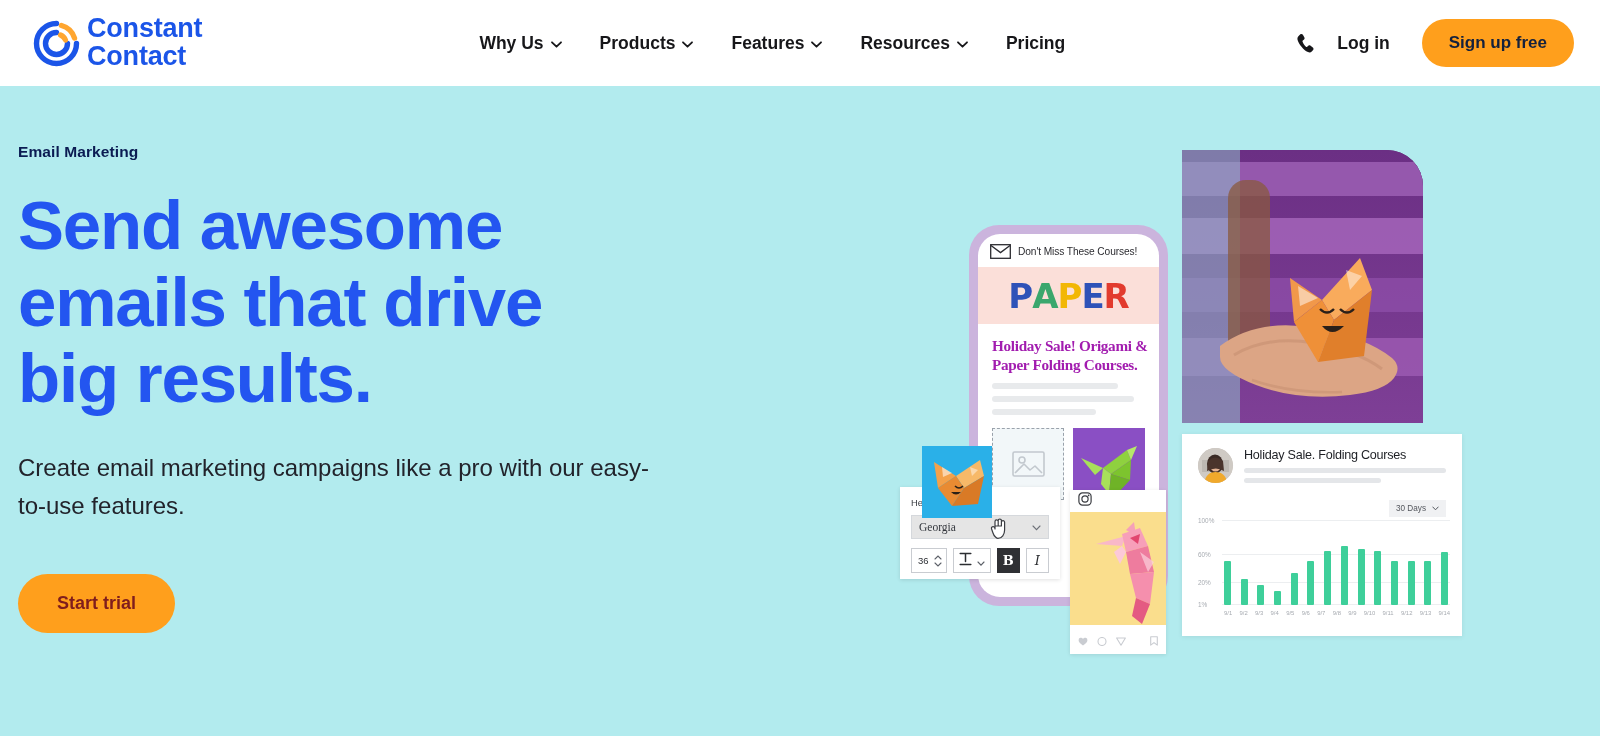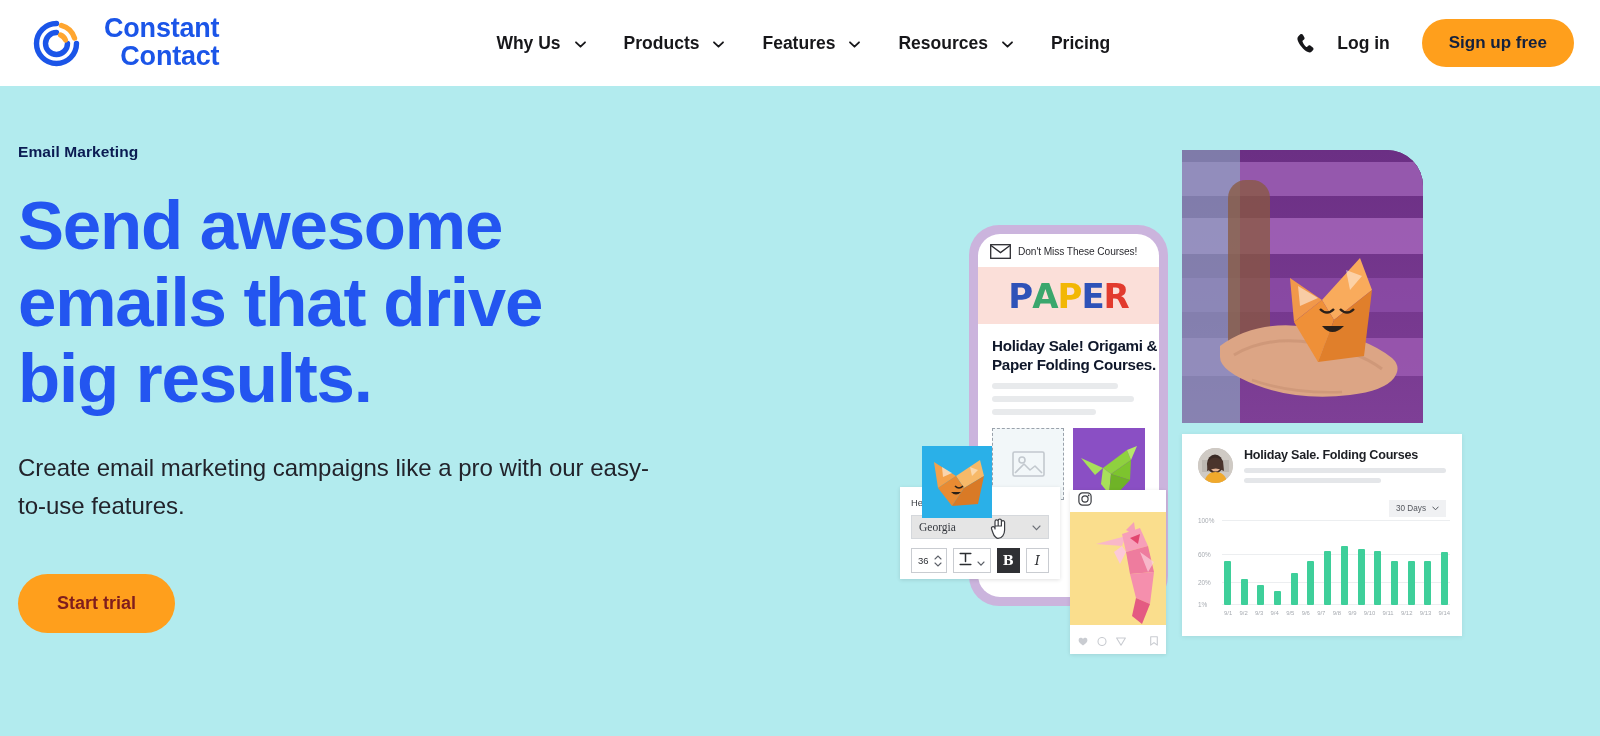--- a/index.html
+++ b/index.html
@@ -13,34 +13,34 @@
   
   .header {
     height: 86px;
     background: #ffffff;
     display: flex;
     align-items: center;
     padding: 0 26px 0 30px;
     position: relative;
     z-index: 10;
   }
-  .logo { display: flex; align-items: center; gap: 21px; text-align: right; }
+  .logo { display: flex; align-items: center; gap: 4px; }
   .logo-mark { width: 53px; height: 53px; flex: none; }
   .logo-text {
     font-size: 27px; font-weight: 700; line-height: 1.02;
     color: #1b55e8; letter-spacing: -0.2px;
   }
   .logo-text span { display: block; }
 
   .nav {
     display: flex; align-items: center; gap: 38px;
     margin-left: 277px;
   }
   .nav-item {
-    display: flex; align-items: center; gap: 14px;
+    display: flex; align-items: center; gap: 7px;
     font-size: 17.5px; font-weight: 700; color: #17171a;
     cursor: pointer; white-space: nowrap;
   }
   .caret {
     width: 11px; height: 7px; display: inline-block; position: relative; top: 1px;
   }
   .caret svg { display: block; }
 
   .header-right {
     margin-left: auto; display: flex; align-items: center; gap: 0;
@@ -114,23 +114,23 @@
     background: #fbdfd9; height: 57px;
     display: flex; align-items: center; justify-content: center;
   }
   .paper-logo {
     font-family: "DejaVu Sans", sans-serif;
     font-size: 34px; font-weight: 700; letter-spacing: -1px;
     display: flex;
   }
   .paper-logo i { font-style: normal; }
   .email-title {
-    font-family: Liberation Sans, sans-serif;
+    font-family: Liberation Serif, serif;
     font-size: 15.2px; font-weight: 700; line-height: 1.28;
-    color: #0f172a; padding: 12px 0 8px 14px; letter-spacing: -0.3px;
+    color: #a21caf; padding: 12px 0 8px 14px; letter-spacing: -0.3px;
   }
   .skel { height: 6px; background: #e8eaec; border-radius: 3px; margin: 0 14px 7px 14px; }
   .media-row {
     display: flex; gap: 9px; padding: 6px 14px 0 14px; align-items: flex-start;
   }
   .drop-zone {
     width: 72px; height: 72px; border: 1.5px dashed #9aa2ab;
     background: #f2f7f9; display: flex; align-items: center; justify-content: center;
   }
   .img-ph { width: 33px; height: 26px; }
@@ -198,21 +198,21 @@
     width: 280px; height: 202px; background: #fff;
     box-shadow: 0 1px 5px rgba(0,0,0,.08);
     padding: 14px 16px 10px 16px;
   }
   .cc-head { display: flex; align-items: center; gap: 11px; }
   .avatar {
     width: 35px; height: 35px; border-radius: 50%; overflow: hidden;
     flex: none; background: #c9c3bd; position: relative;
   }
   .cc-title {
-    font-size: 12.6px; font-weight: 700; color: #1d1f24; letter-spacing: -0.25px;
+    font-size: 12.6px; font-weight: 400; color: #1d1f24; letter-spacing: -0.25px;
     margin-bottom: 6px;
   }
   .cc-sk1 { height: 5px; background: #e4e6e9; border-radius: 3px; width: 100%; margin-bottom: 5px; }
   .cc-sk2 { height: 5px; background: #e4e6e9; border-radius: 3px; width: 68%; }
   .range-sel {
     position: absolute; right: 16px; top: 66px;
     background: #f0f1f3; font-size: 8.2px; color: #55585e;
     padding: 4px 7px; display: flex; align-items: center; gap: 6px;
   }
   .plot {

